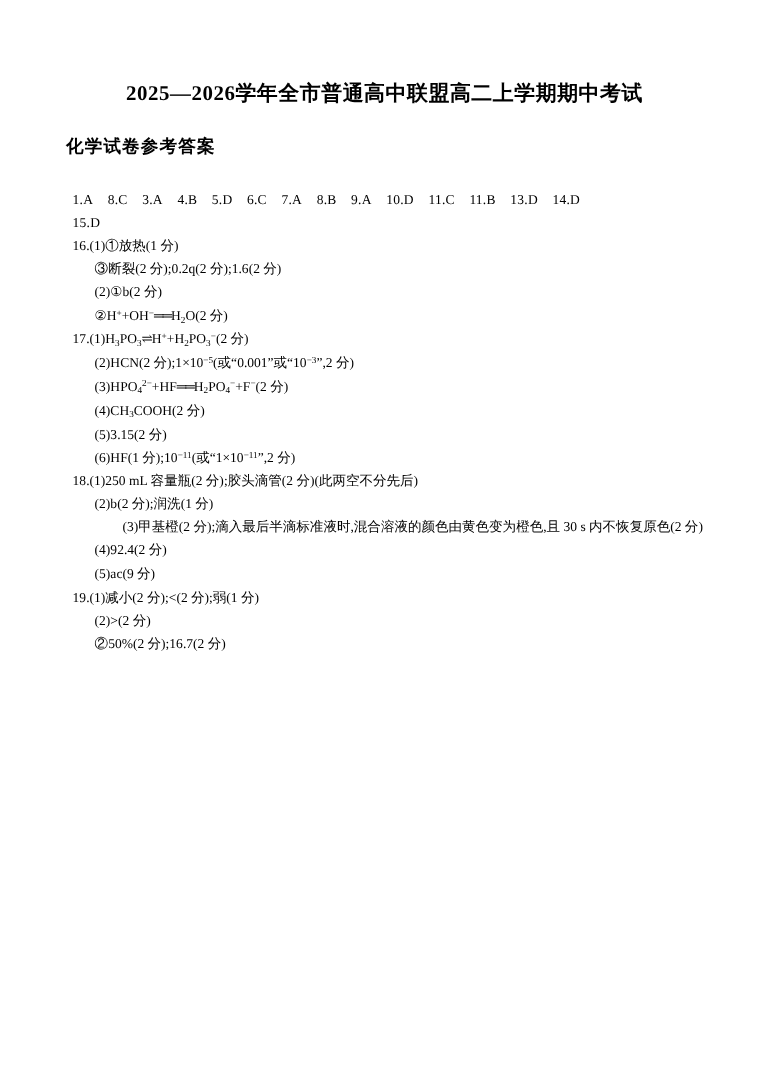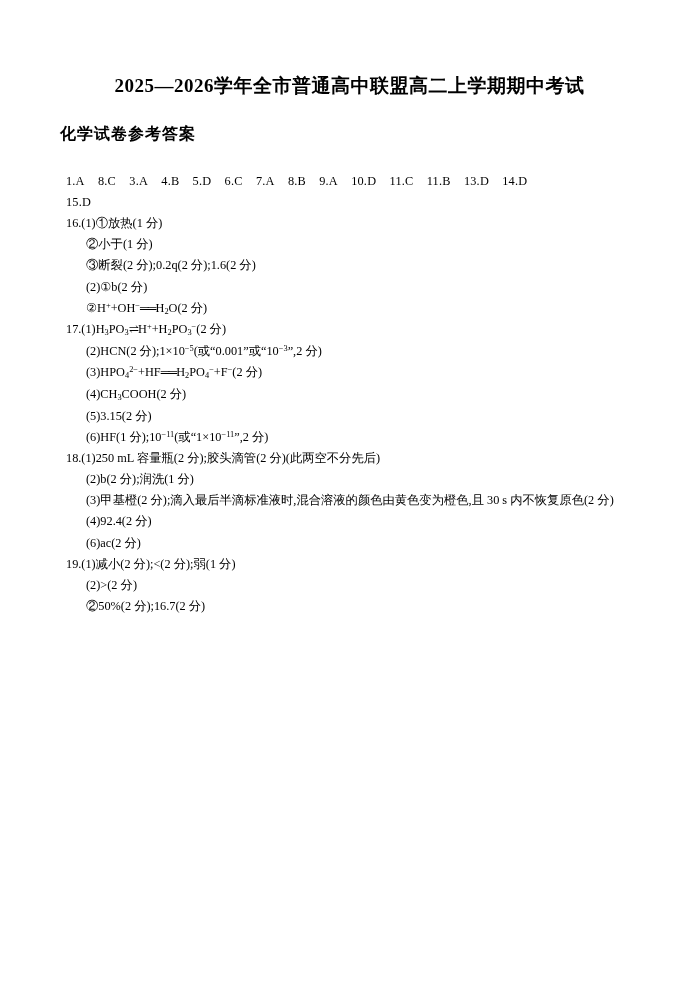--- a/index.html
+++ b/index.html
@@ -43,20 +43,21 @@
     margin-top: 26px;
     font-size: 12.3px;
     line-height: 1.72;
   }
   .line {
     white-space: nowrap;
     padding-left: 6px;
   }
   .line.wrap {
     white-space: normal;
+    text-align: right;
   }
   .indent1 { padding-left: 26px; }
   .mcq-line {
     letter-spacing: 0.2px;
   }
   .mcq-line span.item {
     margin-right: 10px;
   }
   sub {
     font-size: 0.68em;
@@ -95,37 +96,36 @@
       <span class="item">11.C</span>
       <span class="item">11.B</span>
       <span class="item">13.D</span>
       <span class="item">14.D</span>
     </div>
     <div class="line mcq-line">
       <span class="item">15.D</span>
     </div>
 
     <div class="line">16.(1)①放热(1 分)</div>
-    <div class="line indent1">②小于(1 分)</div>
     <div class="line indent1">③断裂(2 分);0.2q(2 分);1.6(2 分)</div>
     <div class="line indent1">(2)①b(2 分)</div>
     <div class="line indent1">②H<sup>+</sup>+OH<sup>−</sup><span class="eqarrow">══</span>H<sub>2</sub>O(2 分)</div>
 
     <div class="line">17.(1)H<sub>3</sub>PO<sub>3</sub><span class="eqarrow">⇌</span>H<sup>+</sup>+H<sub>2</sub>PO<sub>3</sub><sup>−</sup>(2 分)</div>
     <div class="line indent1">(2)HCN(2 分);1×10<sup>−5</sup>(或“0.001”或“10<sup>−3</sup>”,2 分)</div>
     <div class="line indent1">(3)HPO<sub>4</sub><sup>2−</sup>+HF<span class="eqarrow">══</span>H<sub>2</sub>PO<sub>4</sub><sup>−</sup>+F<sup>−</sup>(2 分)</div>
     <div class="line indent1">(4)CH<sub>3</sub>COOH(2 分)</div>
     <div class="line indent1">(5)3.15(2 分)</div>
     <div class="line indent1">(6)HF(1 分);10<sup>−11</sup>(或“1×10<sup>−11</sup>”,2 分)</div>
 
     <div class="line">18.(1)250 mL 容量瓶(2 分);胶头滴管(2 分)(此两空不分先后)</div>
     <div class="line indent1">(2)b(2 分);润洗(1 分)</div>
     <div class="line wrap indent1">(3)甲基橙(2 分);滴入最后半滴标准液时,混合溶液的颜色由黄色变为橙色,且 30 s 内不恢复原色(2 分)</div>
     <div class="line indent1">(4)92.4(2 分)</div>
-    <div class="line indent1">(6)ac(2 分)</div>
+    <div class="line indent1">(5)ac(9 分)</div>
 
     <div class="line">19.(1)减小(2 分);&lt;(2 分);弱(1 分)</div>
     <div class="line indent1">(2)&gt;(2 分)</div>
     <div class="line indent1">②50%(2 分);16.7(2 分)</div>
 
   </div>
 
 </div>
 
 </body></html>

